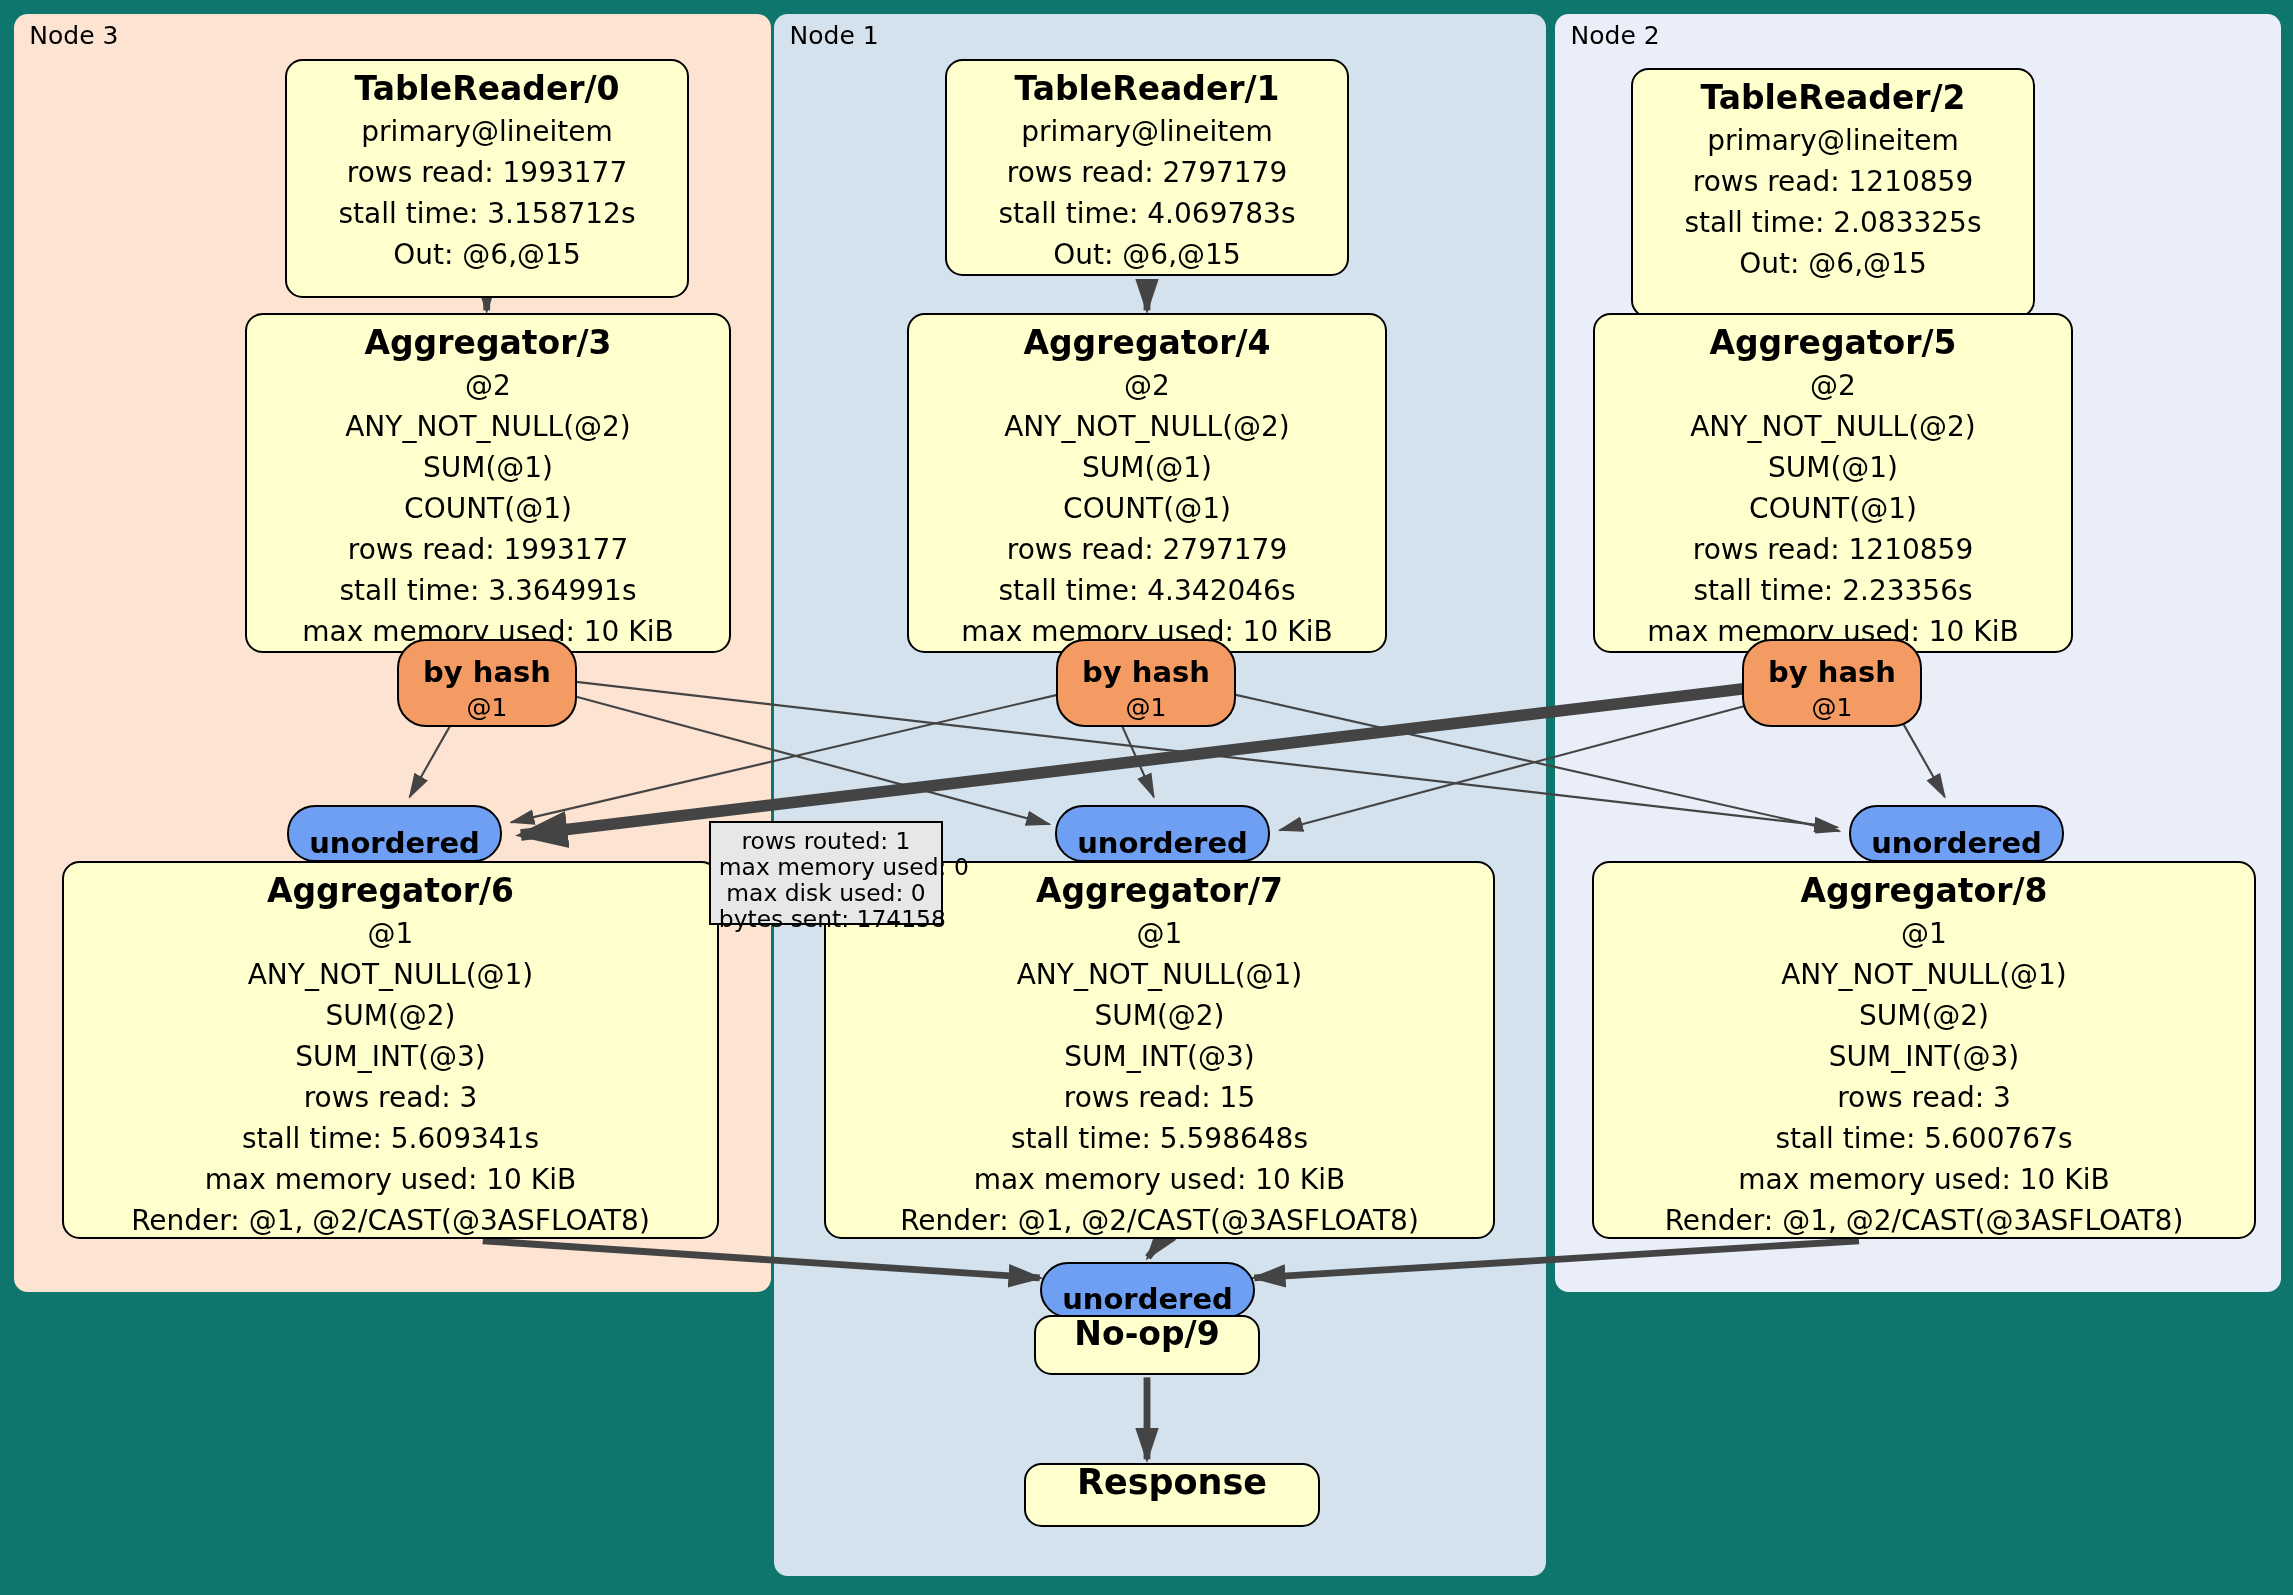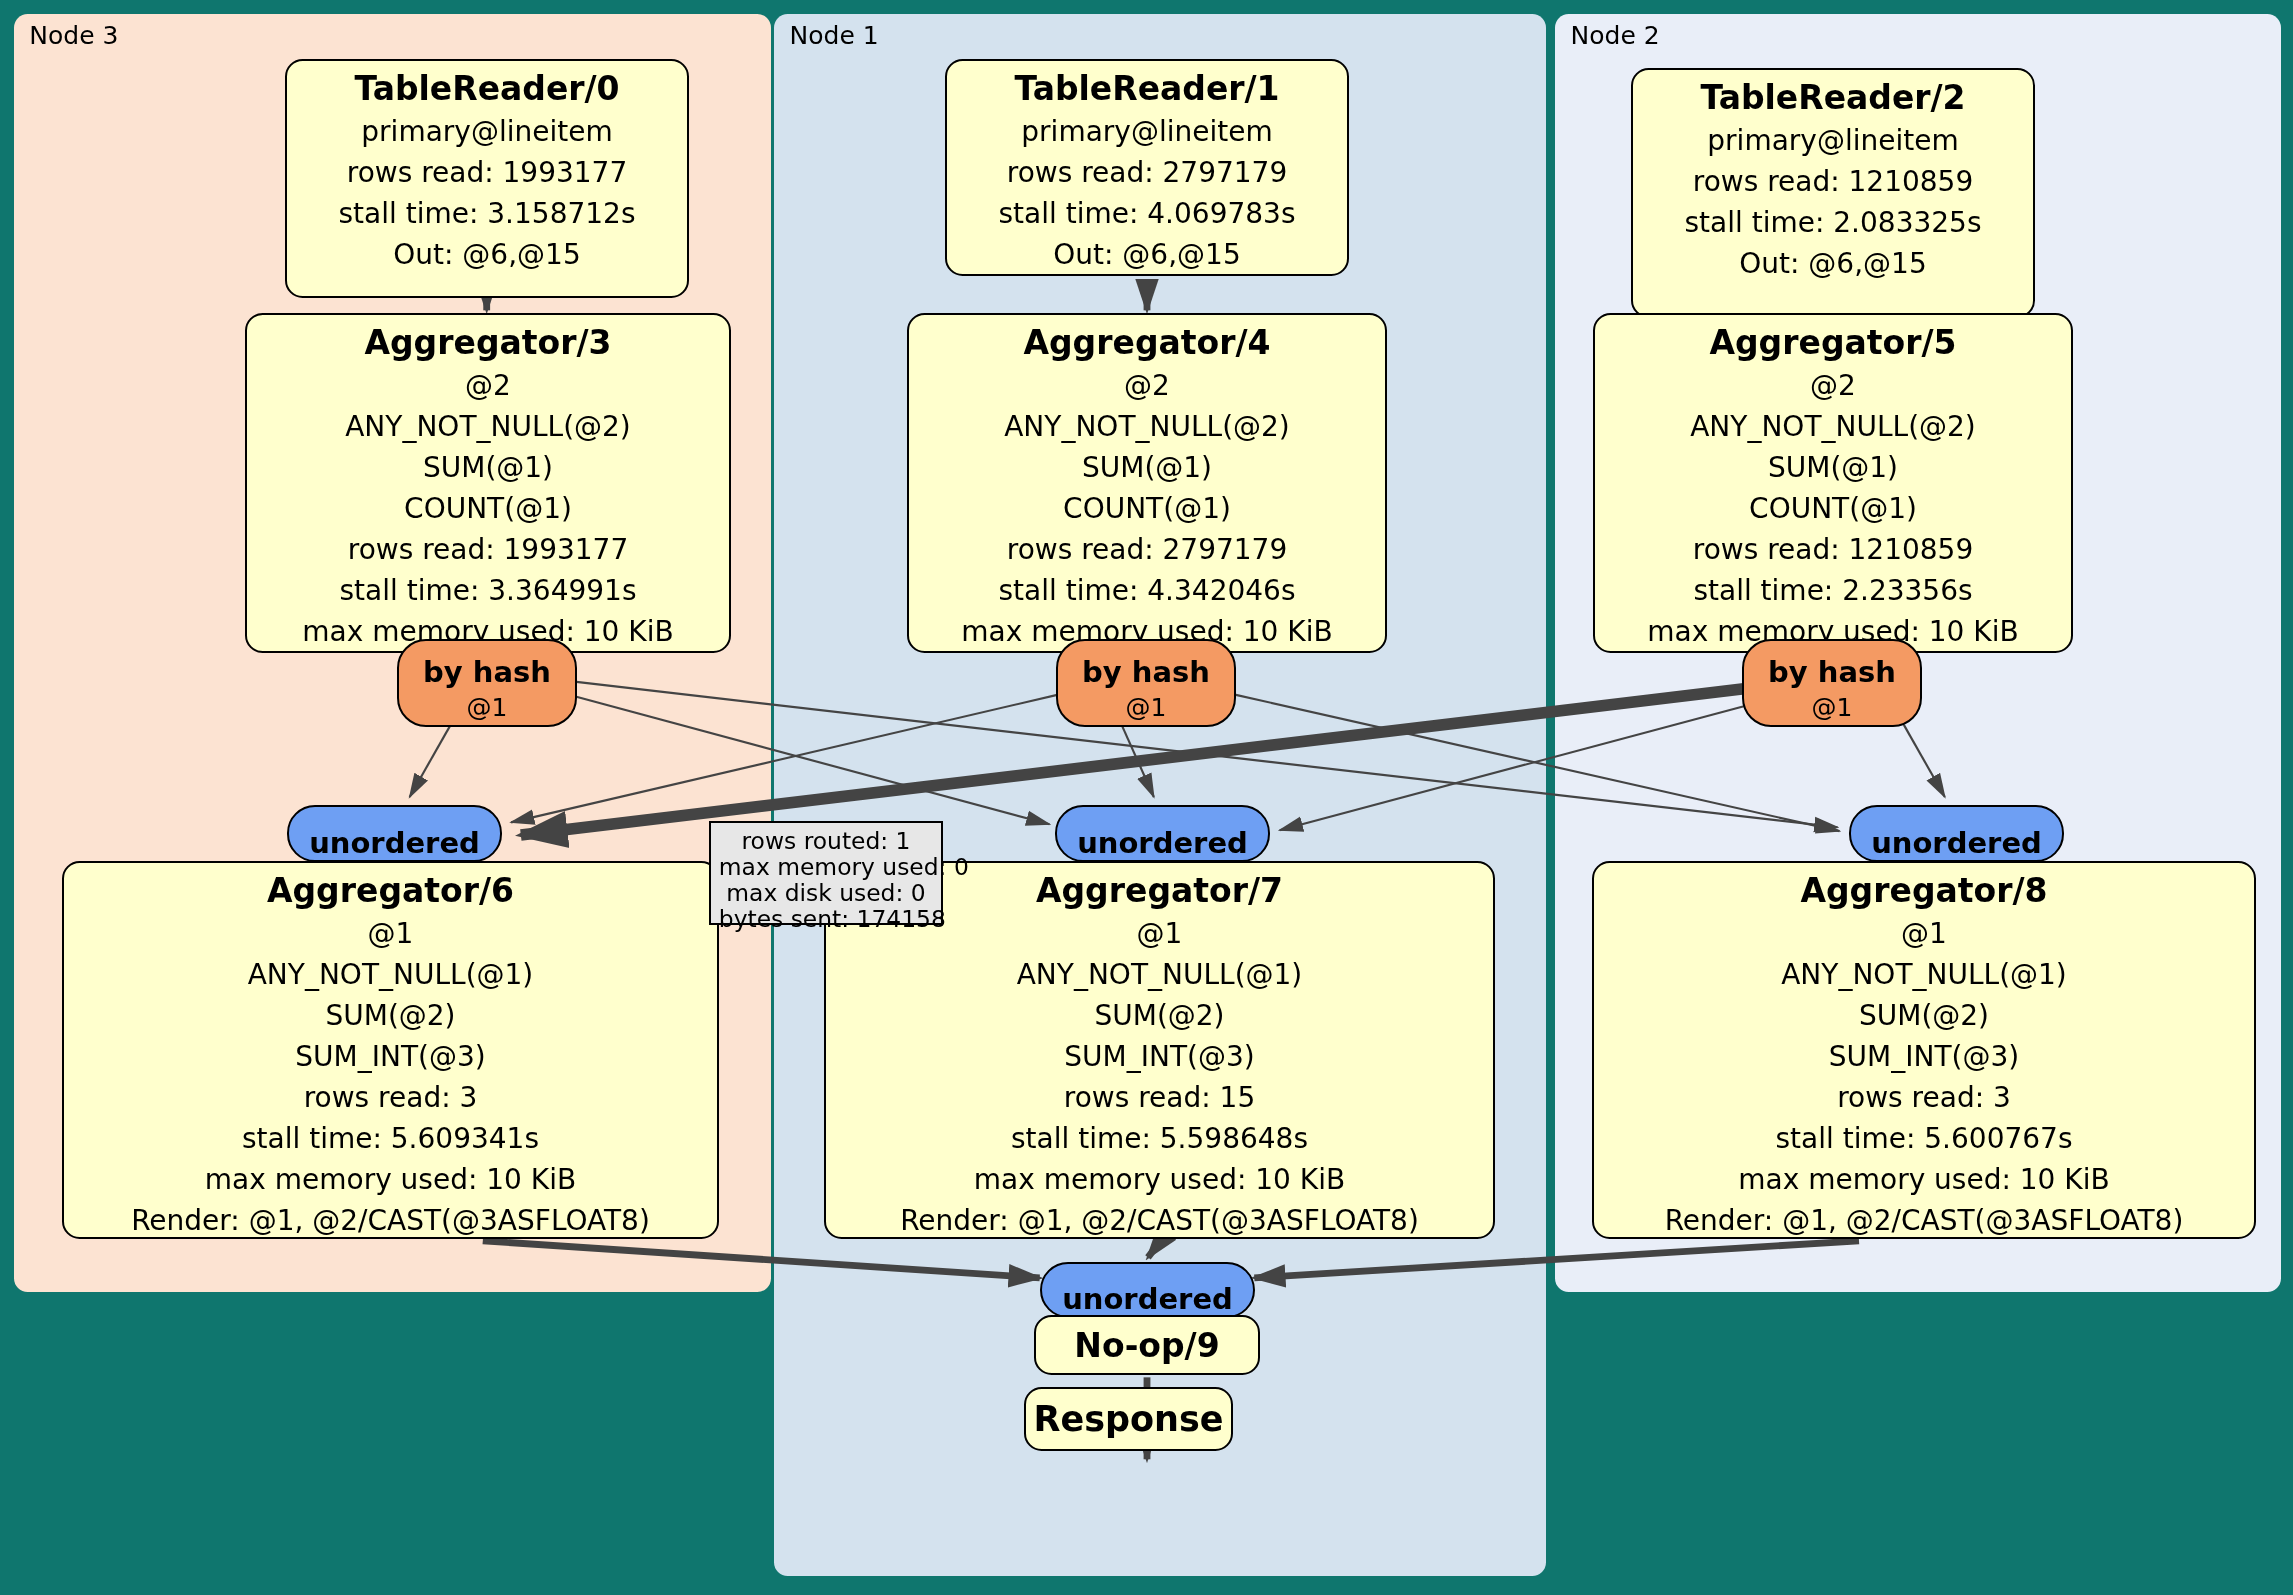--- a/index.html
+++ b/index.html
@@ -36,21 +36,21 @@
     background: var(--box_fill);
     border: 2.9px solid var(--box_border);
     border-radius: 17.6px;
     text-align: center;
     padding-top: 4.9px;
     z-index: 2;
   }
   .ptitle { font-weight: bold; font-size: 33px; line-height: 45px; }
   .proc .line { font-size: 28px; line-height: 41px; white-space: nowrap; }
   .proc-simple {
-    display: flex; align-items: center; justify-content: center;
+    display: flex; justify-content: center;
     padding-top: 0;
   }
   .proc-simple .ptitle { line-height: 1; }
   .router {
     position: absolute;
     background: var(--router_fill);
     border: 2.9px solid var(--box_border);
     border-radius: 29px;
     text-align: center;
     z-index: 2;
@@ -261,18 +261,18 @@
         <div class="line">bytes sent: 174158</div>
       </div>
   </div>
 
   <div class="sync" style="left:1040px;top:1262px;width:215px;height:56px">
     <span>unordered</span>
   </div>
   <div class="proc proc-simple" style="left:1034px;top:1315px;width:226px;height:60px">
     <div class="ptitle">No-op/9</div>
   </div>
-  <div class="proc proc-simple" style="left:1024px;top:1387px;width:209px;height:64px">
+  <div class="proc proc-simple" style="left:1024px;top:1463px;width:296px;height:64px">
     <div class="ptitle" style="font-size:35px">Response</div>
   </div>
 
 </div>
 
 
 </body></html>

